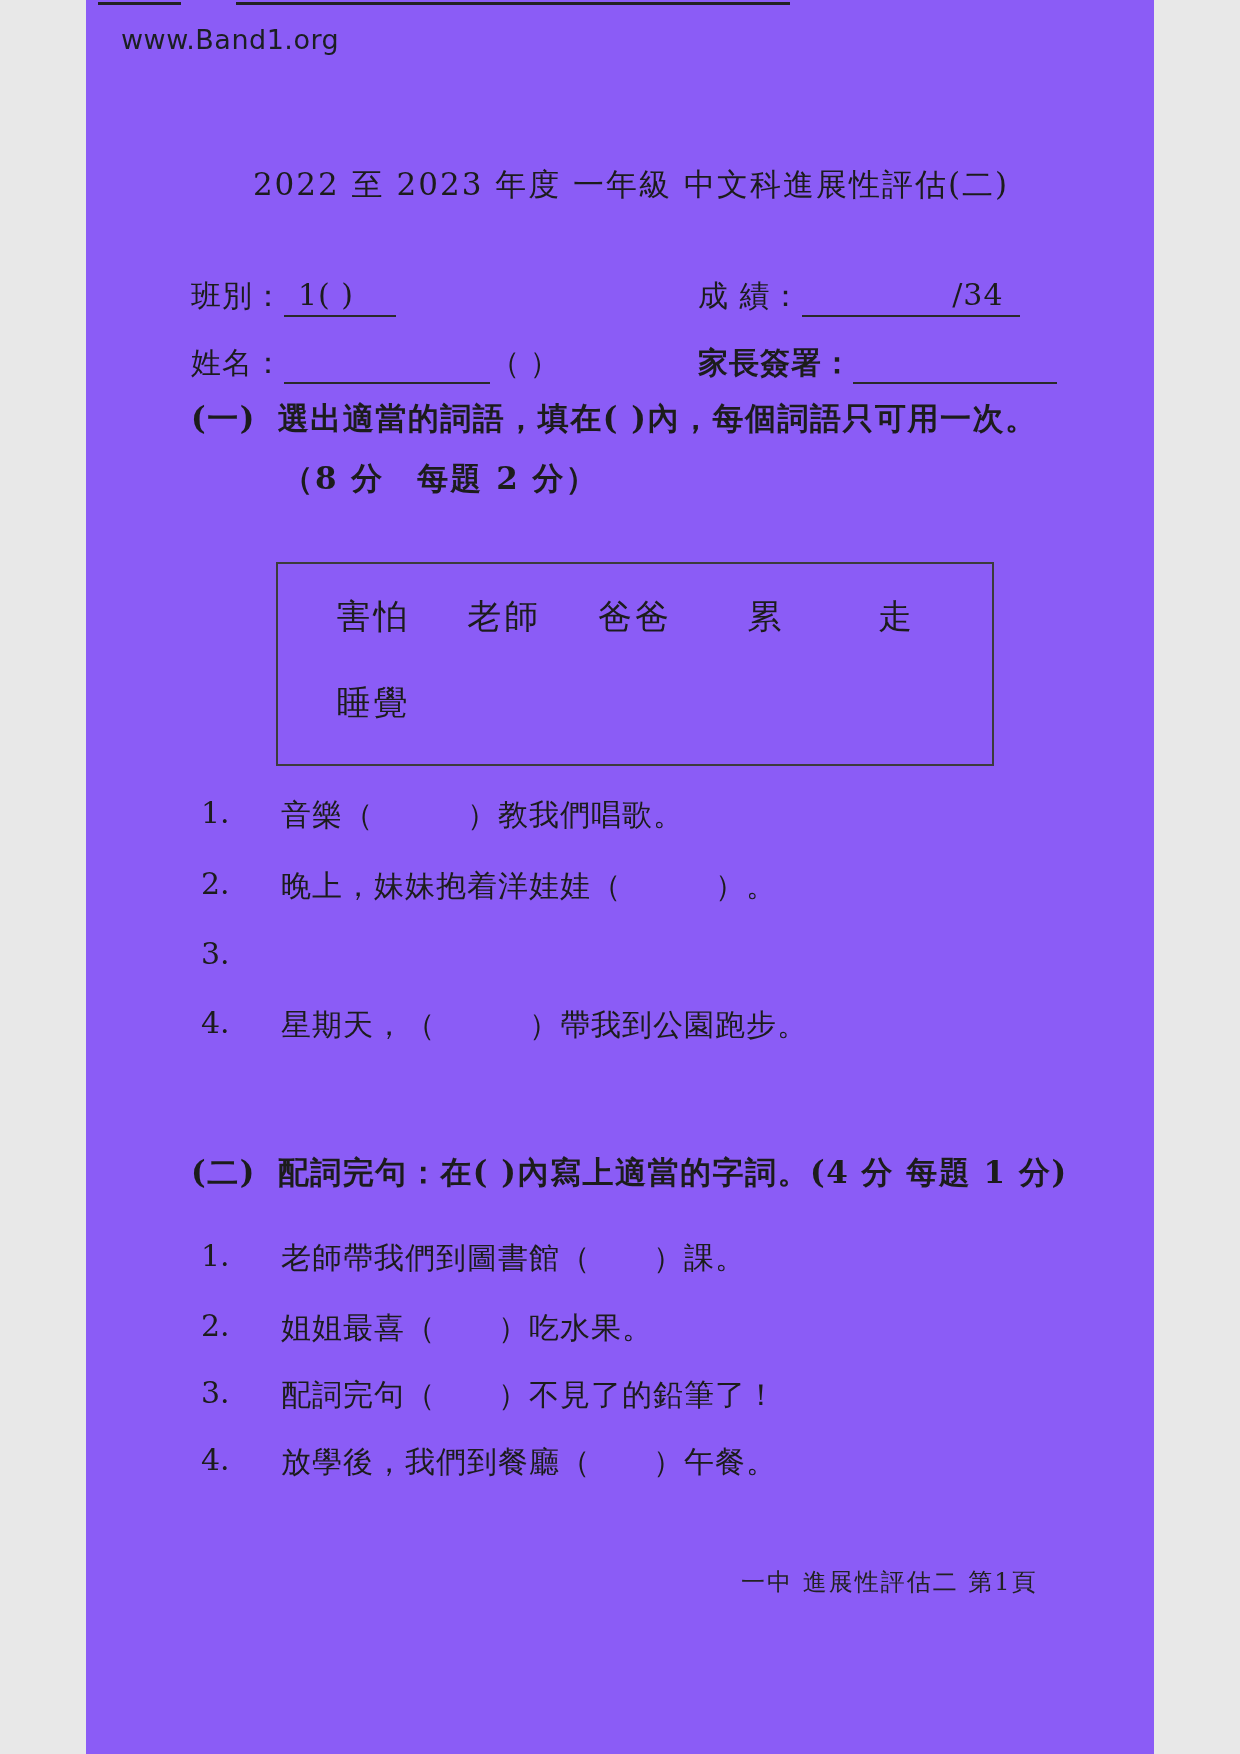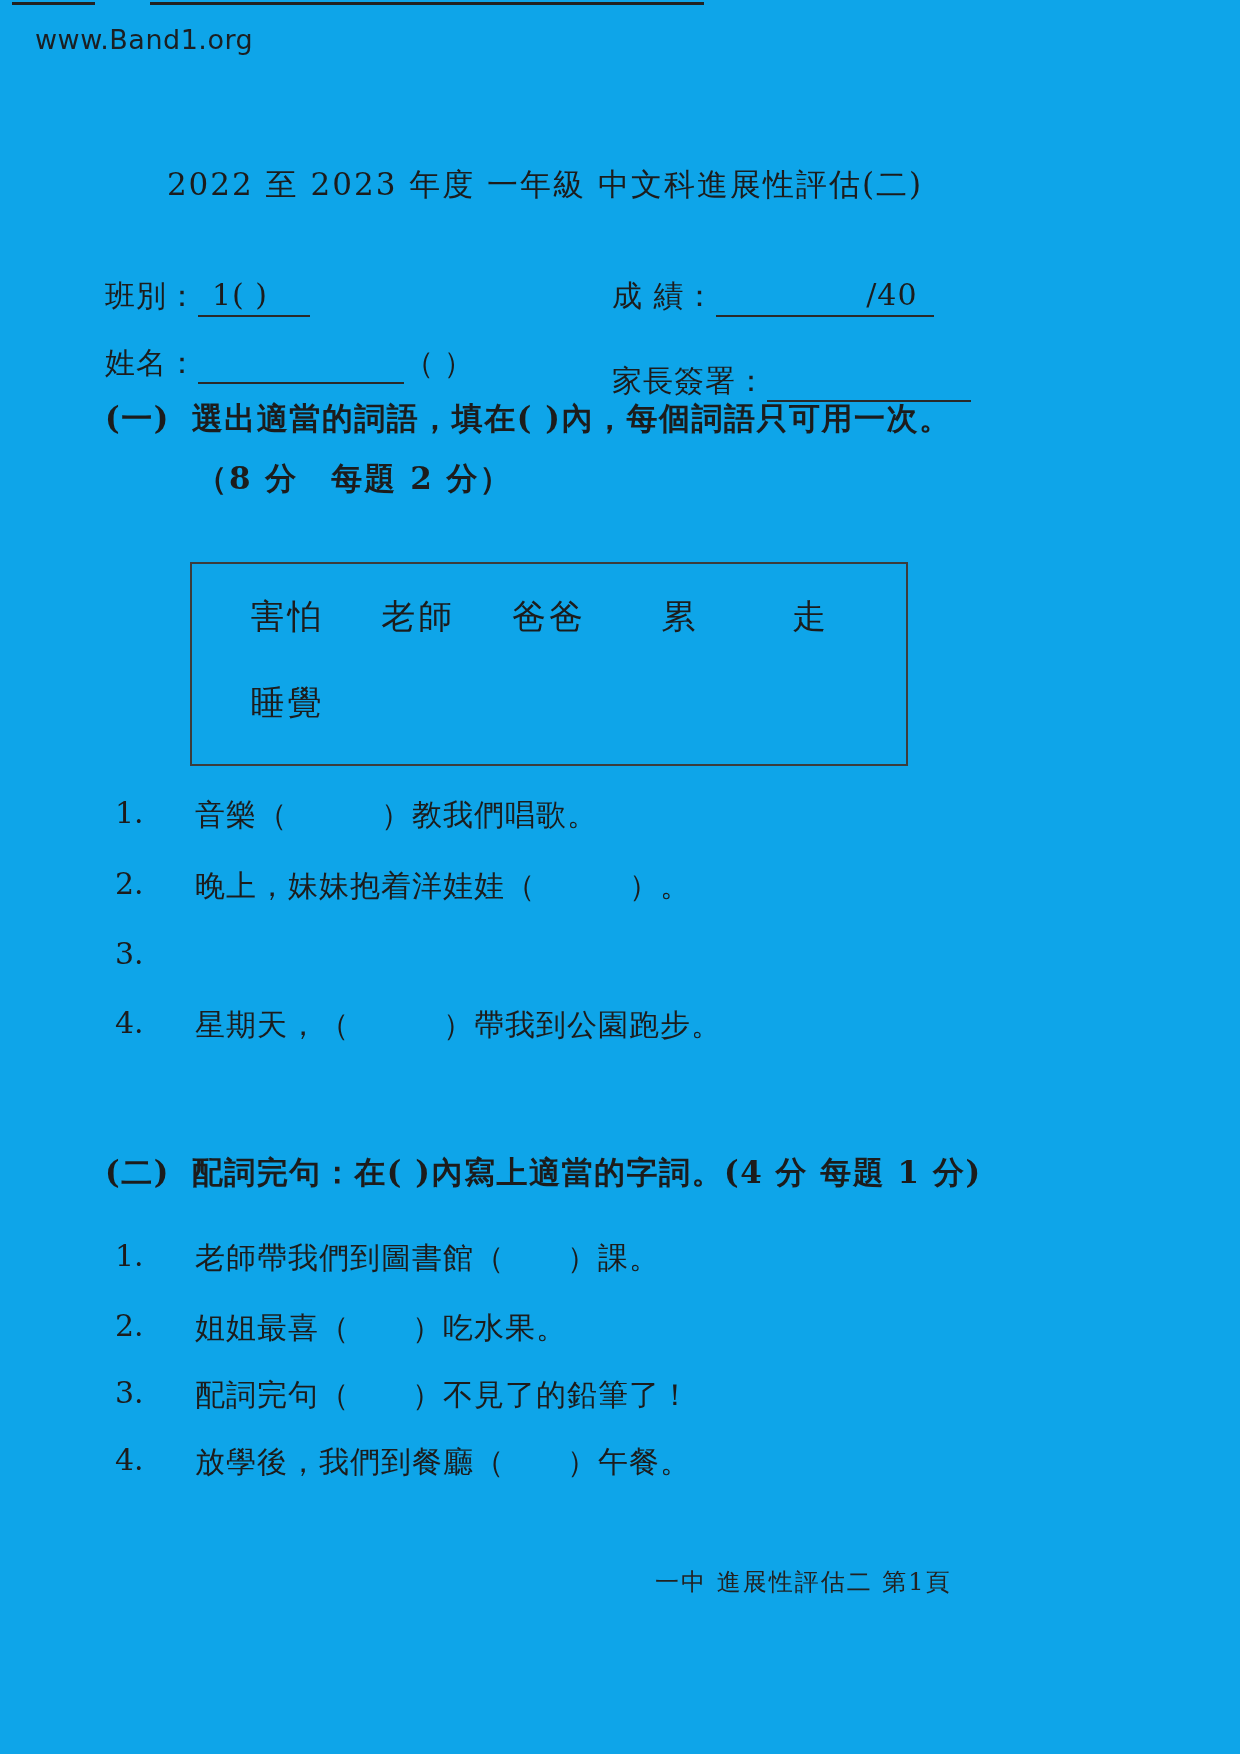--- a/index.html
+++ b/index.html
@@ -1,41 +1,41 @@
 <!DOCTYPE html>
 <html><head>
 <meta charset="utf-8">
 <style>
   html,body{margin:0;padding:0;background:#e8e8e8;}
   .page{
     position:relative;
-    width:1240px;height:1754px;
+    width:1068px;height:1754px;
     margin:0 auto;
-    background:#0ea5e9;
+    background:#8b5cf6;
     color:#1c1c1c;
     font-family:"DejaVu Serif","Liberation Serif",serif;
     overflow:hidden;
   }
   .scan-line{position:absolute;top:2px;left:12px;width:692px;height:3px;
     background:linear-gradient(90deg,#222 0 12%, transparent 12% 20%, #222 20% 100%);}
   .watermark{
     position:absolute;left:35px;top:24px;
     font-family:"DejaVu Sans","Liberation Sans",sans-serif;
     font-size:27px;color:#1b1f22;letter-spacing:.5px;
   }
   .title{
     position:absolute;left:105px;top:164px;width:880px;
     margin:0;text-align:center;
     font-size:31px;font-weight:400;letter-spacing:2px;white-space:nowrap;
   }
   .hrow{position:absolute;font-size:30px;letter-spacing:1px;white-space:nowrap;margin-top:40px;}
   .r-class{left:105px;top:236px;}
   .r-score{left:612px;top:236px;}
   .r-name{left:105px;top:303px;}
-  .r-sign{left:612px;top:321px;}
+  .r-sign{left:612px;top:303px;font-weight:bold;}
   .fill-underlined{
     display:inline-block;border-bottom:2px solid #2a2a2a;
     text-align:left;vertical-align:bottom;padding:0 6px 2px 14px;min-height:36px;
   }
   .class-line{min-width:92px;}
   .score-line{width:188px;text-align:right;padding-right:16px;}
   .name-line{width:186px;}
   .sign-line{width:184px;}
   .paren{letter-spacing:0;}
   .sec-head{
@@ -75,21 +75,21 @@
 
   <div class="watermark">www.Band1.org</div>
 
   <h1 class="title">2022 至 2023 年度  一年級  中文科進展性評估(二)</h1>
 
   <div class="hrow r-class">
     <span>班別：</span><span class="fill-underlined class-line">1(      )</span>
   </div>
 
   <div class="hrow r-score">
-    <span>成      績：</span><span class="fill-underlined score-line"><span>/40</span></span>
+    <span>成      績：</span><span class="fill-underlined score-line"><span>/34</span></span>
   </div>
 
   <div class="hrow r-name">
     <span>姓名：</span><span class="fill-underlined name-line"></span><span class="paren">（      ）</span>
   </div>
 
   <div class="hrow r-sign">
     <span>家長簽署：</span><span class="fill-underlined sign-line"></span>
   </div>
 

